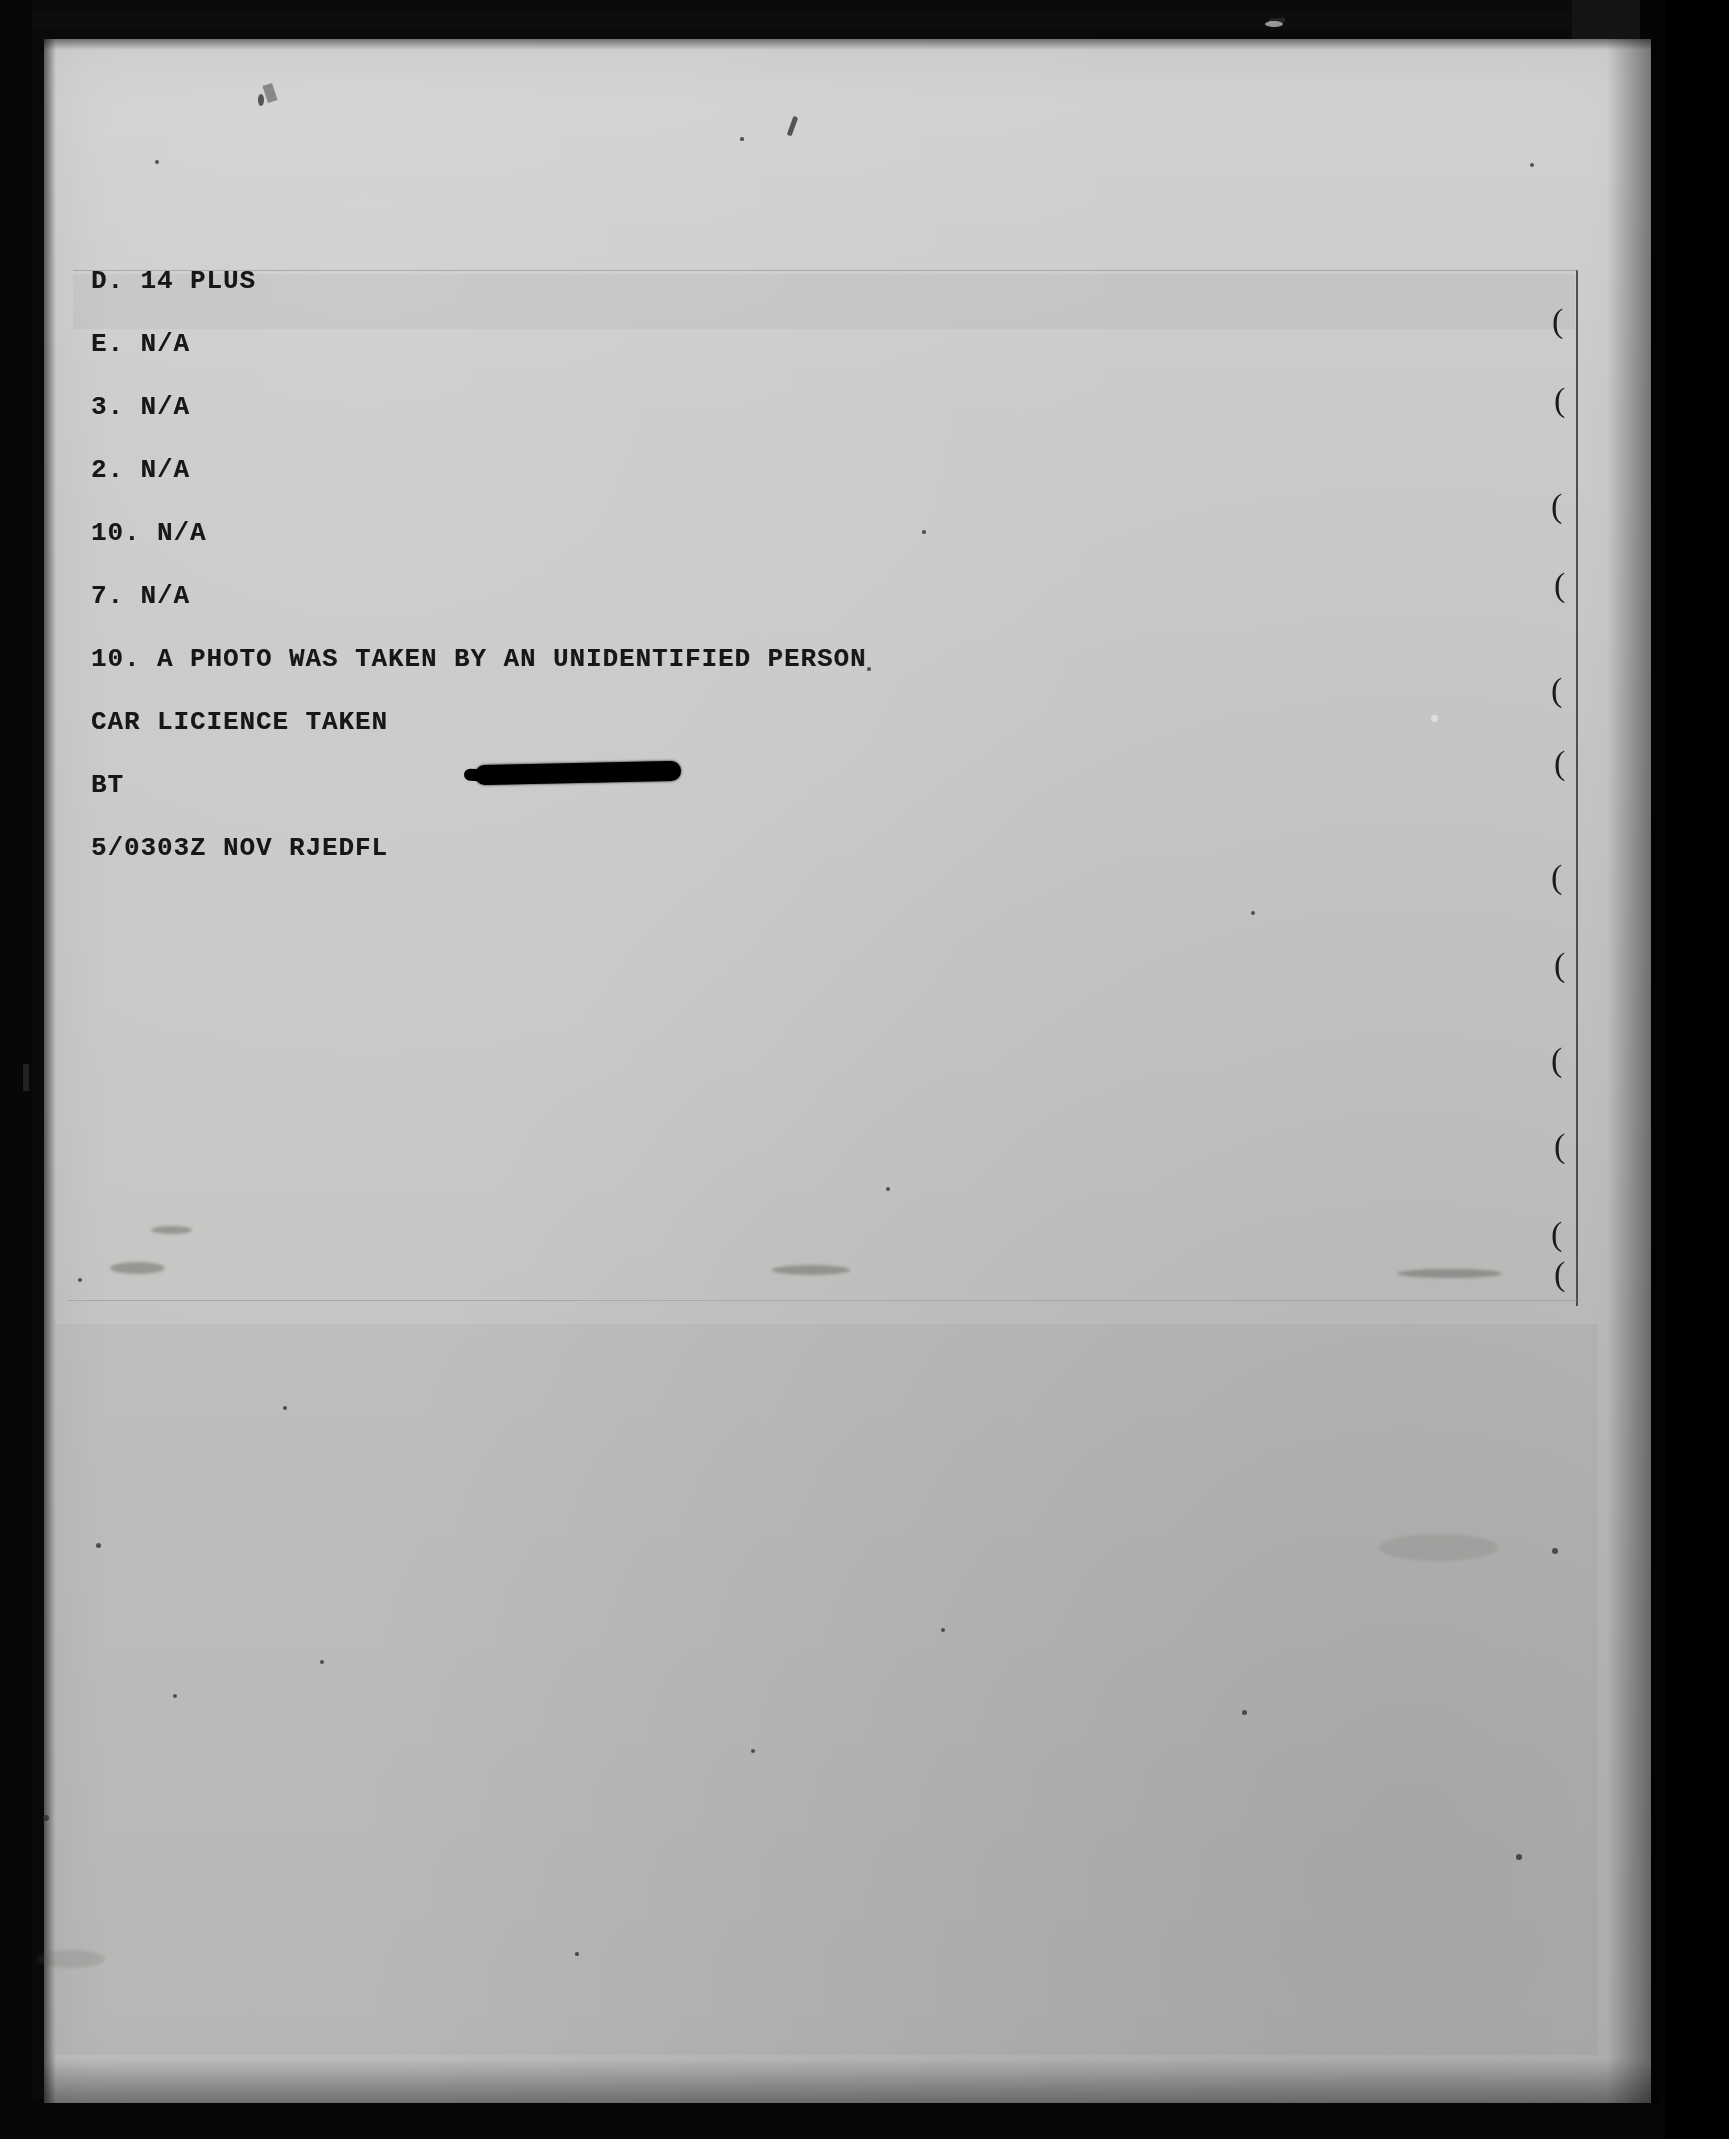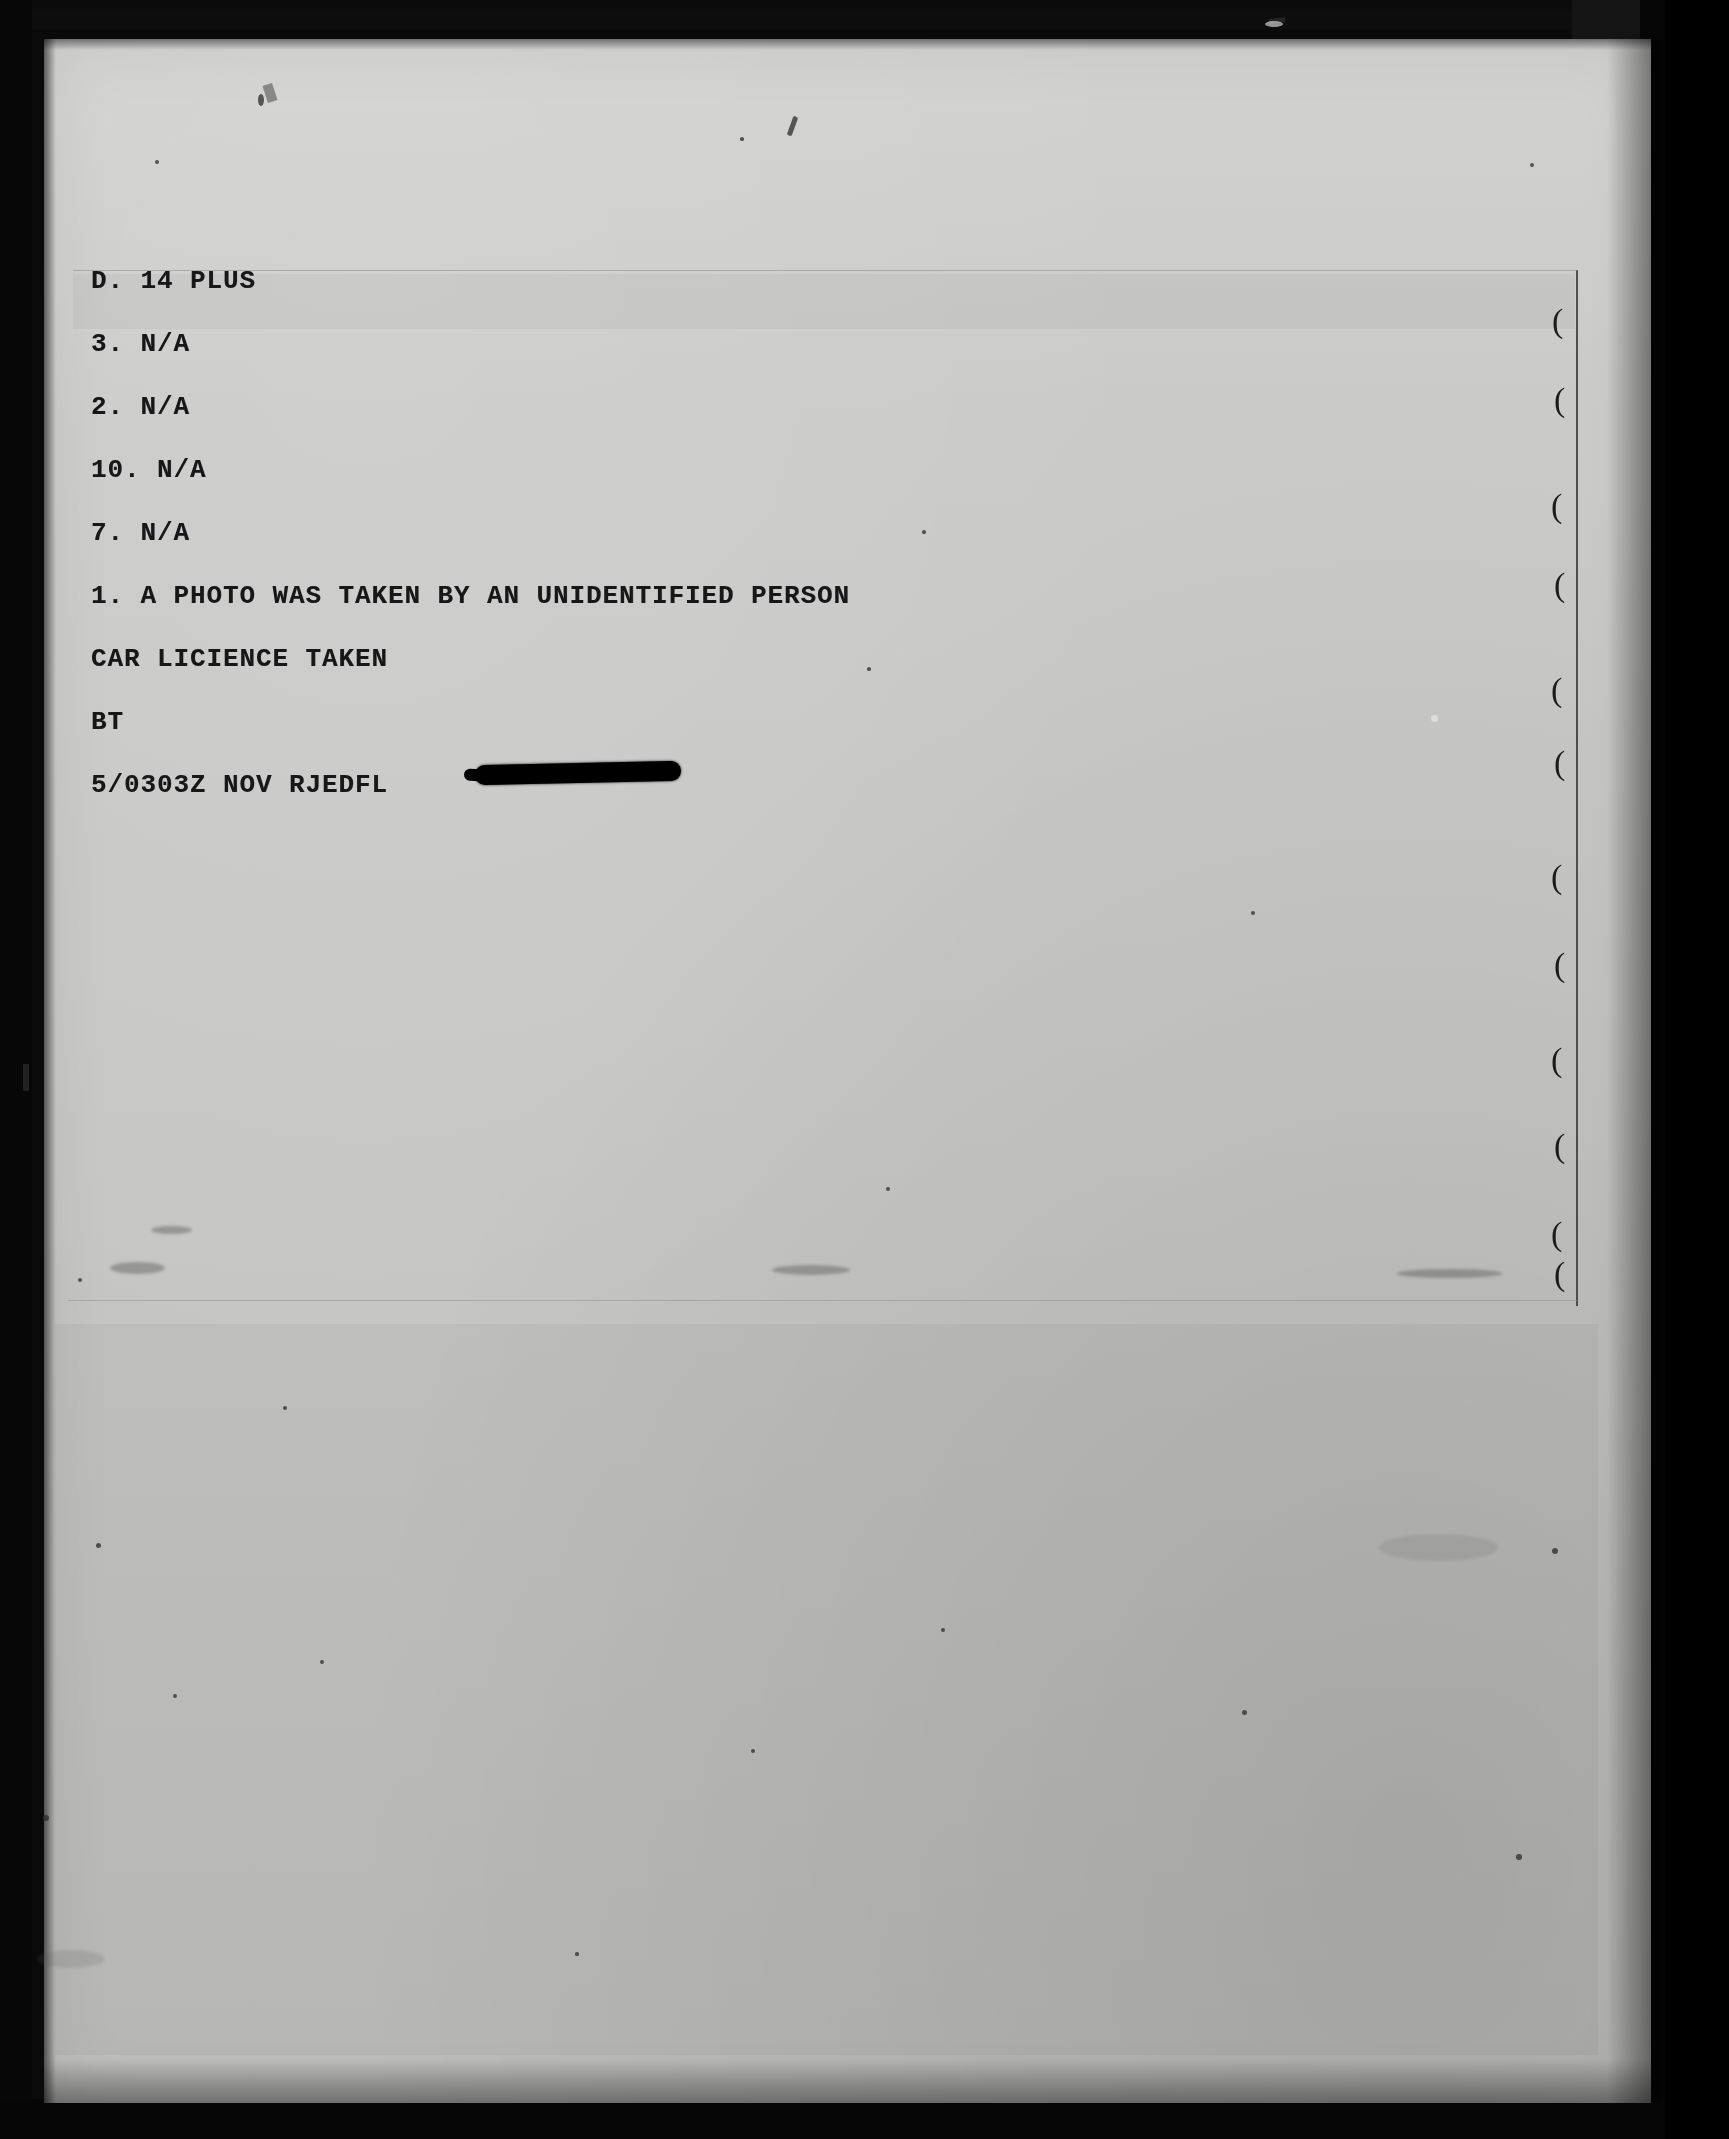--- a/index.html
+++ b/index.html
@@ -238,25 +238,26 @@
 
   <div class="doc-frame-right"></div>
   <div class="doc-frame-top"></div>
   <div class="doc-frame-bottom"></div>
 
   <div class="faint-band" style="left:73px; top:274px; width:1502px; height:55px;"></div>
   <div class="faint-band" style="left:55px; top:1324px; width:1543px; height:731px;"></div>
 
   <div id="typed">
     <div class="line">D. 14 PLUS</div>
+    <div class="line">E. N/A</div>
     <div class="line">3. N/A</div>
     <div class="line">2. N/A</div>
     <div class="line">10. N/A</div>
     <div class="line">7. N/A</div>
-    <div class="line">1. A PHOTO WAS TAKEN BY AN UNIDENTIFIED PERSON</div>
+    <div class="line">10. A PHOTO WAS TAKEN BY AN UNIDENTIFIED PERSON</div>
     <div class="line">CAR LICIENCE TAKEN</div>
     <div class="line">BT</div>
     <div class="line">5/0303Z NOV RJEDFL</div>
   </div>
 
   <div id="redaction"></div>
 
   <div class="hole" style="left:1552px; top:307px;">(</div>
   <div class="hole" style="left:1554px; top:386px;">(</div>
   <div class="hole" style="left:1551px; top:492px;">(</div>

